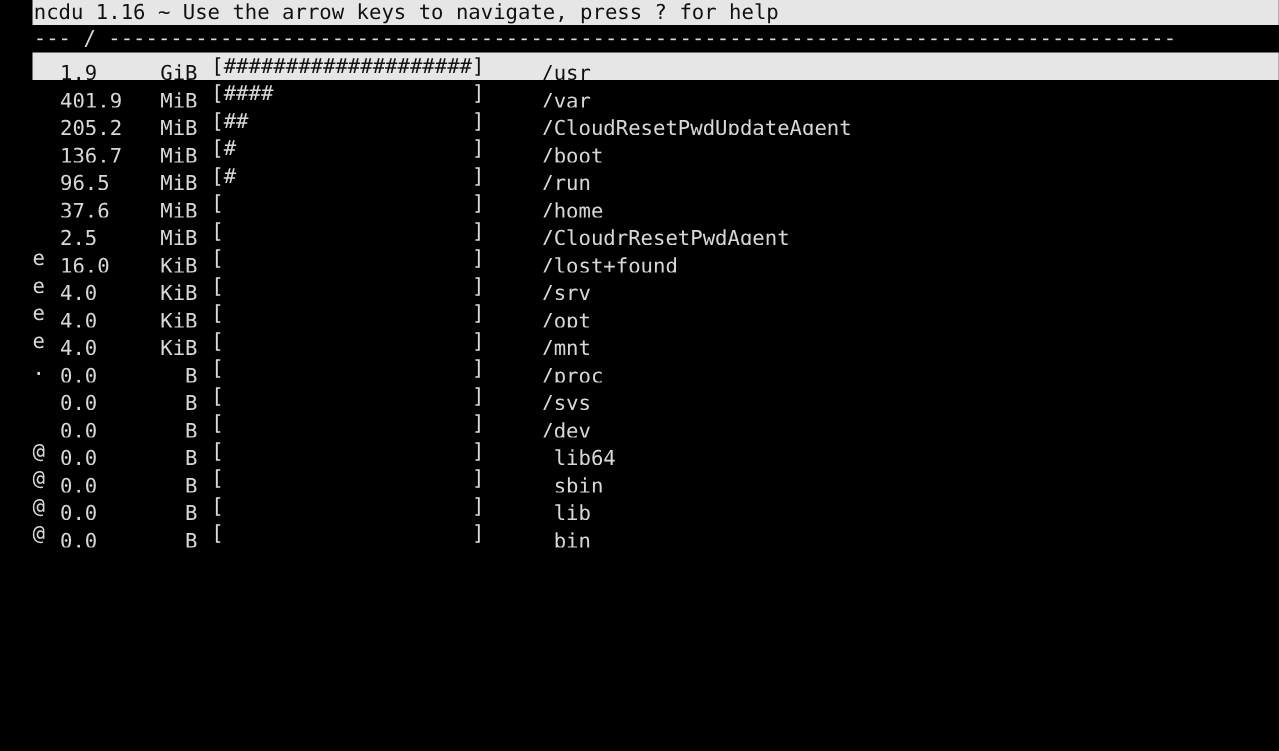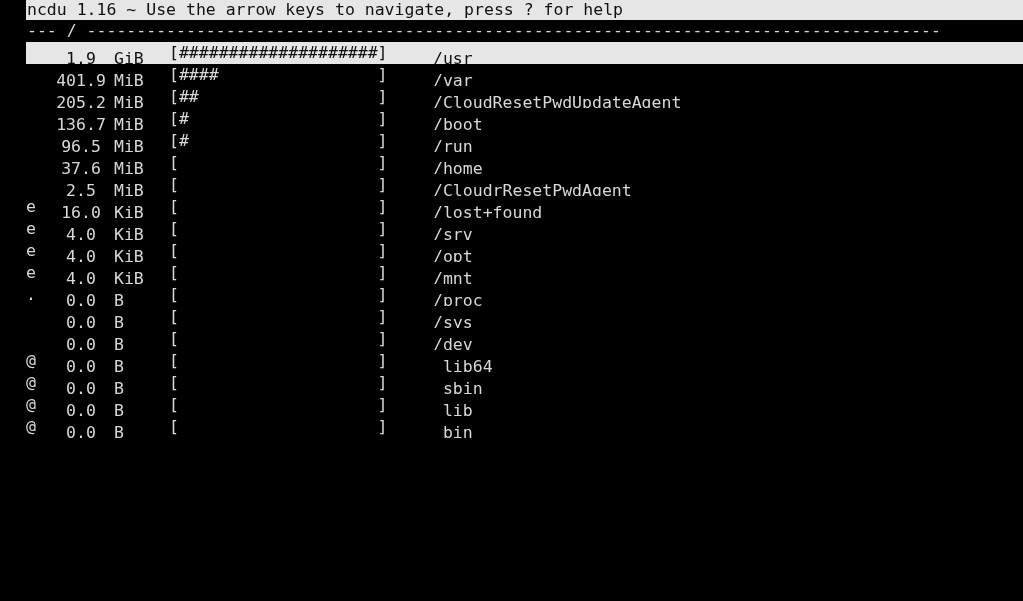--- a/index.html
+++ b/index.html
@@ -80,26 +80,26 @@
   .c-flag {
     display: inline-block;
     width: 11px;
     text-align: left;
     overflow: hidden;
   }
   .c-gap1 { display: inline-block; width: 11px; }
   .c-size {
     display: inline-block;
     width: 66px;        
-    text-align: center;
+    text-align: left;
   }
   .c-unit {
     display: inline-block;
     width: 44px;        
-    text-align: left;
+    text-align: right;
   }
   .c-gap2 { display: inline-block; width: 11px; }
   .c-bar {
     display: inline-block;
     width: 253px;       
     text-align: left;
     overflow: hidden;
   }
   .c-gap3 { display: inline-block; width: 11px; }
   .c-name {

